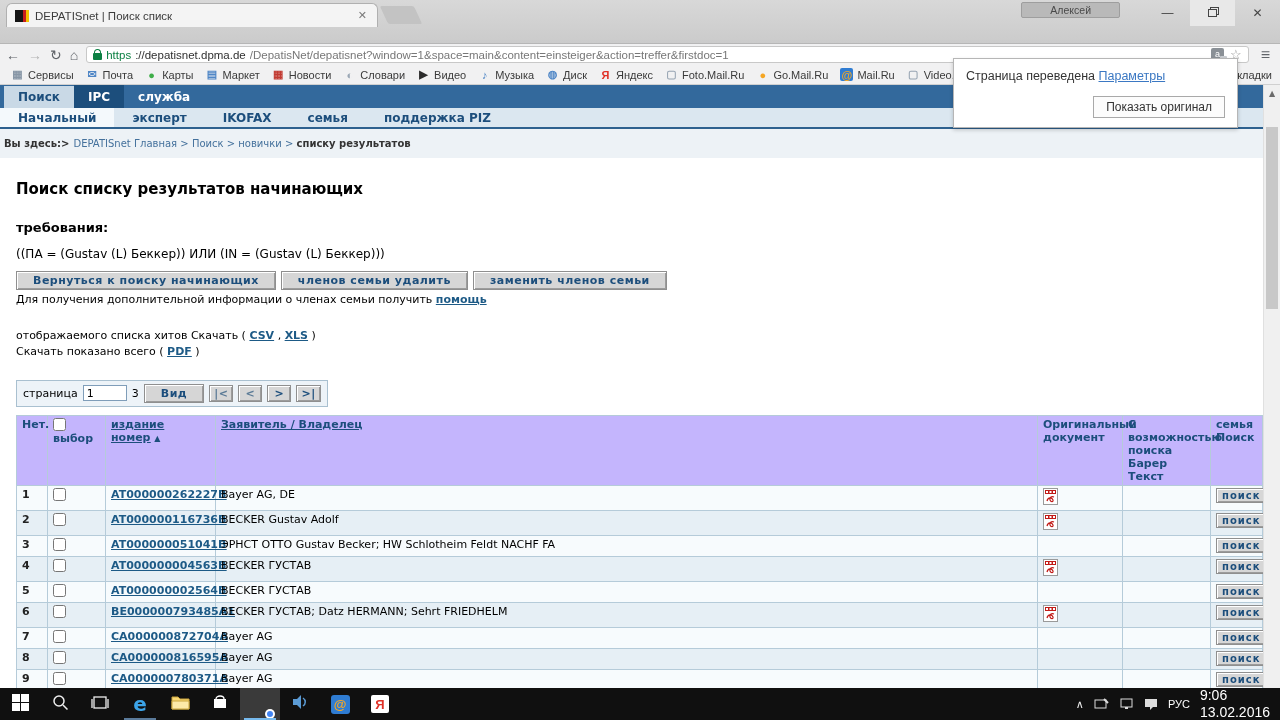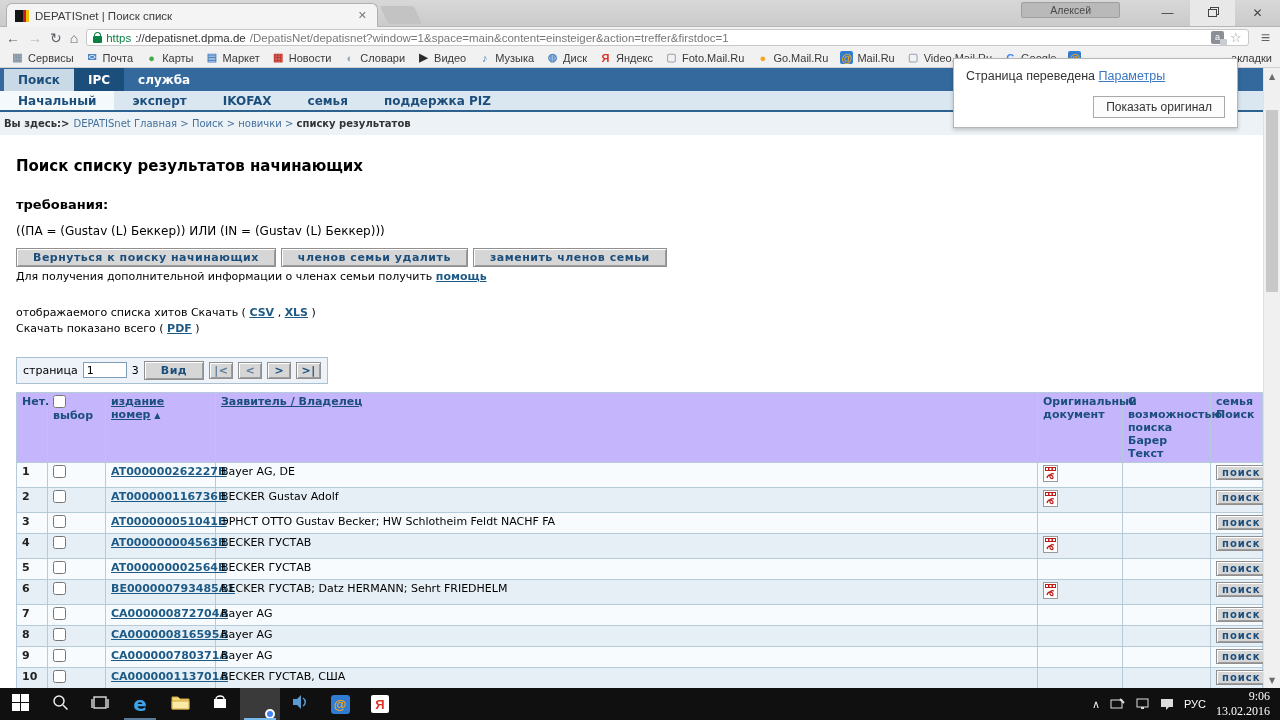--- a/index.html
+++ b/index.html
@@ -1,21 +1,21 @@
 <!DOCTYPE html>
 <html><head>
 <meta charset="utf-8">
 <style>
   * { margin:0; padding:0; box-sizing:border-box; }
   html,body { width:1280px; height:720px; overflow:hidden; }
   body { font-family:"Liberation Sans", sans-serif; background:#fff; }
   .screen { position:relative; width:1280px; height:720px; overflow:hidden; }
 
   
-  .tabstrip { height:27px; background:linear-gradient(#d8d8d8,#cbcbcb); position:relative; border-bottom:1px solid #b6b6b6; }
+  .tabstrip { height:44px; background:linear-gradient(#d8d8d8,#cbcbcb); position:relative; border-bottom:1px solid #b6b6b6; }
   .tab { position:absolute; left:6px; top:3px; width:372px; height:24px; background:#f4f4f4;
          border-radius:6px 6px 0 0; border:1px solid #b0b0b0; border-bottom:none;
          display:flex; align-items:center; padding:0 8px; gap:6px; }
   .favicon { width:14px; height:12px; background:linear-gradient(90deg,#151515 0 58%,#c81e1e 58% 78%,#f2c200 78% 100%); flex:none; }
   .tab-title { font-size:11.5px; color:#3c3c3c; white-space:nowrap; overflow:hidden; flex:1; }
   .tab-close { font-size:11px; color:#7a7a7a; cursor:default; padding:0 2px; }
   .newtab { position:absolute; left:384px; top:6px; width:34px; height:18px; background:#c3c3c3; transform:skewX(25deg); border-radius:2px; }
   .profile-badge { position:absolute; right:160px; top:2px; background:#b9b9b9; border:1px solid #9e9e9e; border-radius:2px;
                    font-size:10.5px; color:#4a4a4a; padding:1px 28px; }
   .win-controls { position:absolute; right:0; top:0; display:flex; height:26px; }
@@ -53,21 +53,21 @@
 
   .mainnav { height:23px; background:#33699c; display:flex; align-items:stretch; padding-left:4px; }
   .mt { display:flex; align-items:center; padding:0 14px; font-size:12px; font-weight:bold; color:#fff; }
   .mt-selected-light { background:#c9d9e6; color:#1c4e7c; margin-top:1px; }
   .mt-dark { background:#1c4e7c; }
 
   .subnav { height:21px; background:#dbe7f0; border-bottom:2px solid #2d618f; display:flex; align-items:stretch; }
   .st { display:flex; align-items:center; padding:0 18px; font-size:12px; font-weight:bold; color:#1c4e7c; }
   .st.active { background:#f4f9fc; }
 
-  .breadcrumb { height:23px; background:#edf2f6; display:flex; align-items:center; font-size:10px; color:#444; padding-left:4px; gap:4px; }
+  .breadcrumb { height:29px; background:#edf2f6; display:flex; align-items:center; font-size:10px; color:#444; padding-left:4px; gap:4px; }
   .crumb-prefix { font-weight:bold; color:#333; }
   .crumb a, .crumb-link { color:#44719c; text-decoration:none; }
   .crumb-sep { color:#44719c; }
   .crumb-last { font-weight:bold; color:#333; }
 
   .content { padding:22px 0 0 16px; }
   .page-title { font-size:15px; font-weight:bold; color:#000; margin-bottom:22px; }
   .req-label { font-size:13px; font-weight:bold; margin-bottom:12px; }
   .query { font-size:12px; margin-bottom:10px; }
 
@@ -122,21 +122,21 @@
              display:flex; align-items:stretch; color:#fff; }
   .tb-apps { display:flex; align-items:stretch; }
   .tb-slot { width:40px; display:flex; align-items:center; justify-content:center; position:relative; }
   .tb-slot.active { background:#3a3a3a; }
   .tb-slot.active::after, .tb-slot.underline::after { content:""; position:absolute; bottom:0; left:4px; right:4px; height:2px; background:#76b9ed; }
   .tb-slot.underline::after { background:#5a7a9a; }
   .tb-spacer { flex:1; }
   .tray { display:flex; align-items:center; gap:10px; padding-right:10px; }
   .tray-ic { font-size:11px; color:#eee; display:flex; align-items:center; }
   .lang { font-size:11px; }
-  .clock { font-size:12px; text-align:right; line-height:1.25;font-family:Liberation Serif, serif; }
+  .clock { font-size:14px; text-align:left; line-height:1.25; }
 
   .chrome-ball { width:19px; height:19px; border-radius:50%;
     background:conic-gradient(from -50deg,#ea4335 0 120deg,#4285f4 120deg 240deg,#34a853 240deg 360deg);
     position:relative; }
   .chrome-ball::before { content:""; position:absolute; left:4.5px; top:4.5px; width:10px; height:10px; background:#fff; border-radius:50%; }
   .chrome-ball::after { content:""; position:absolute; left:6.5px; top:6.5px; width:6px; height:6px; background:#4285f4; border-radius:50%; }
 
   .pdf-ico { display:inline-block; }
 </style>
 </head>

